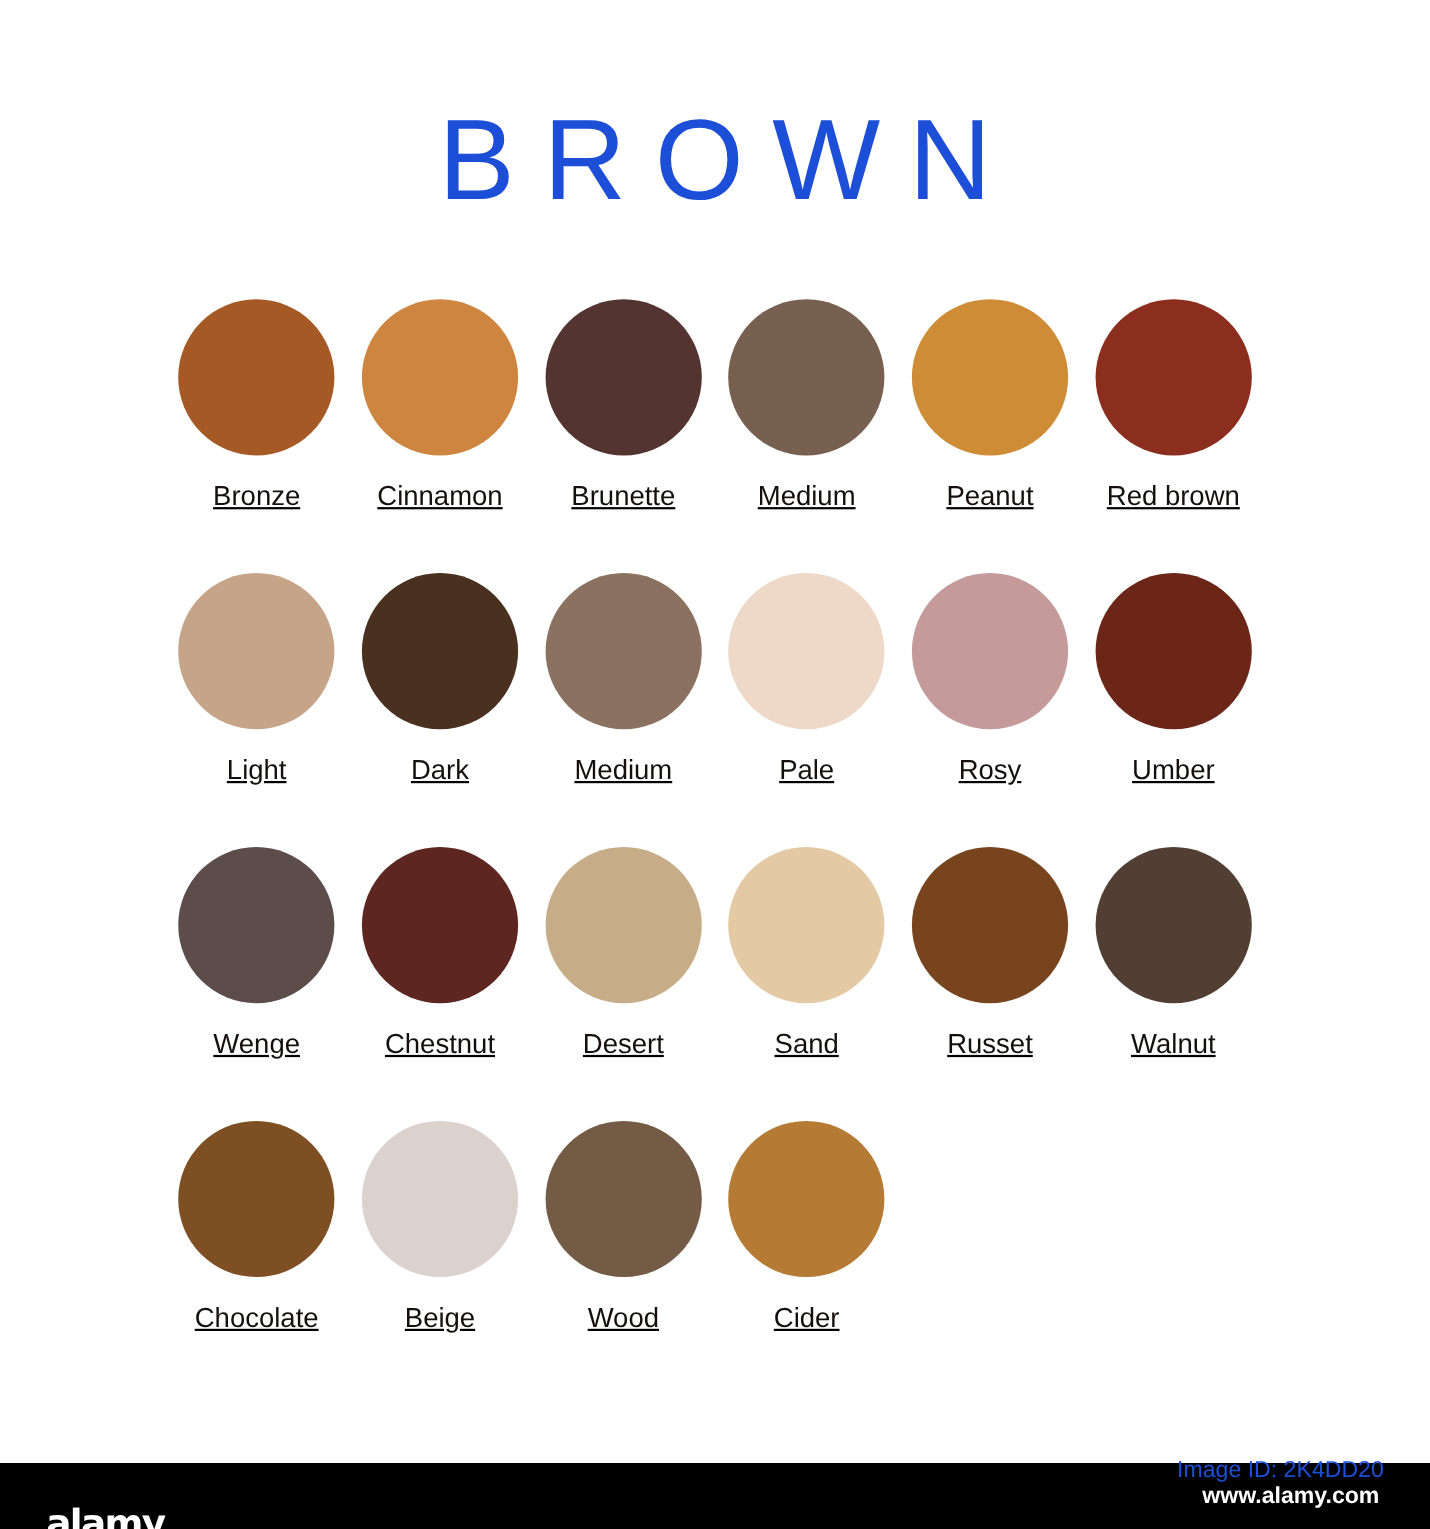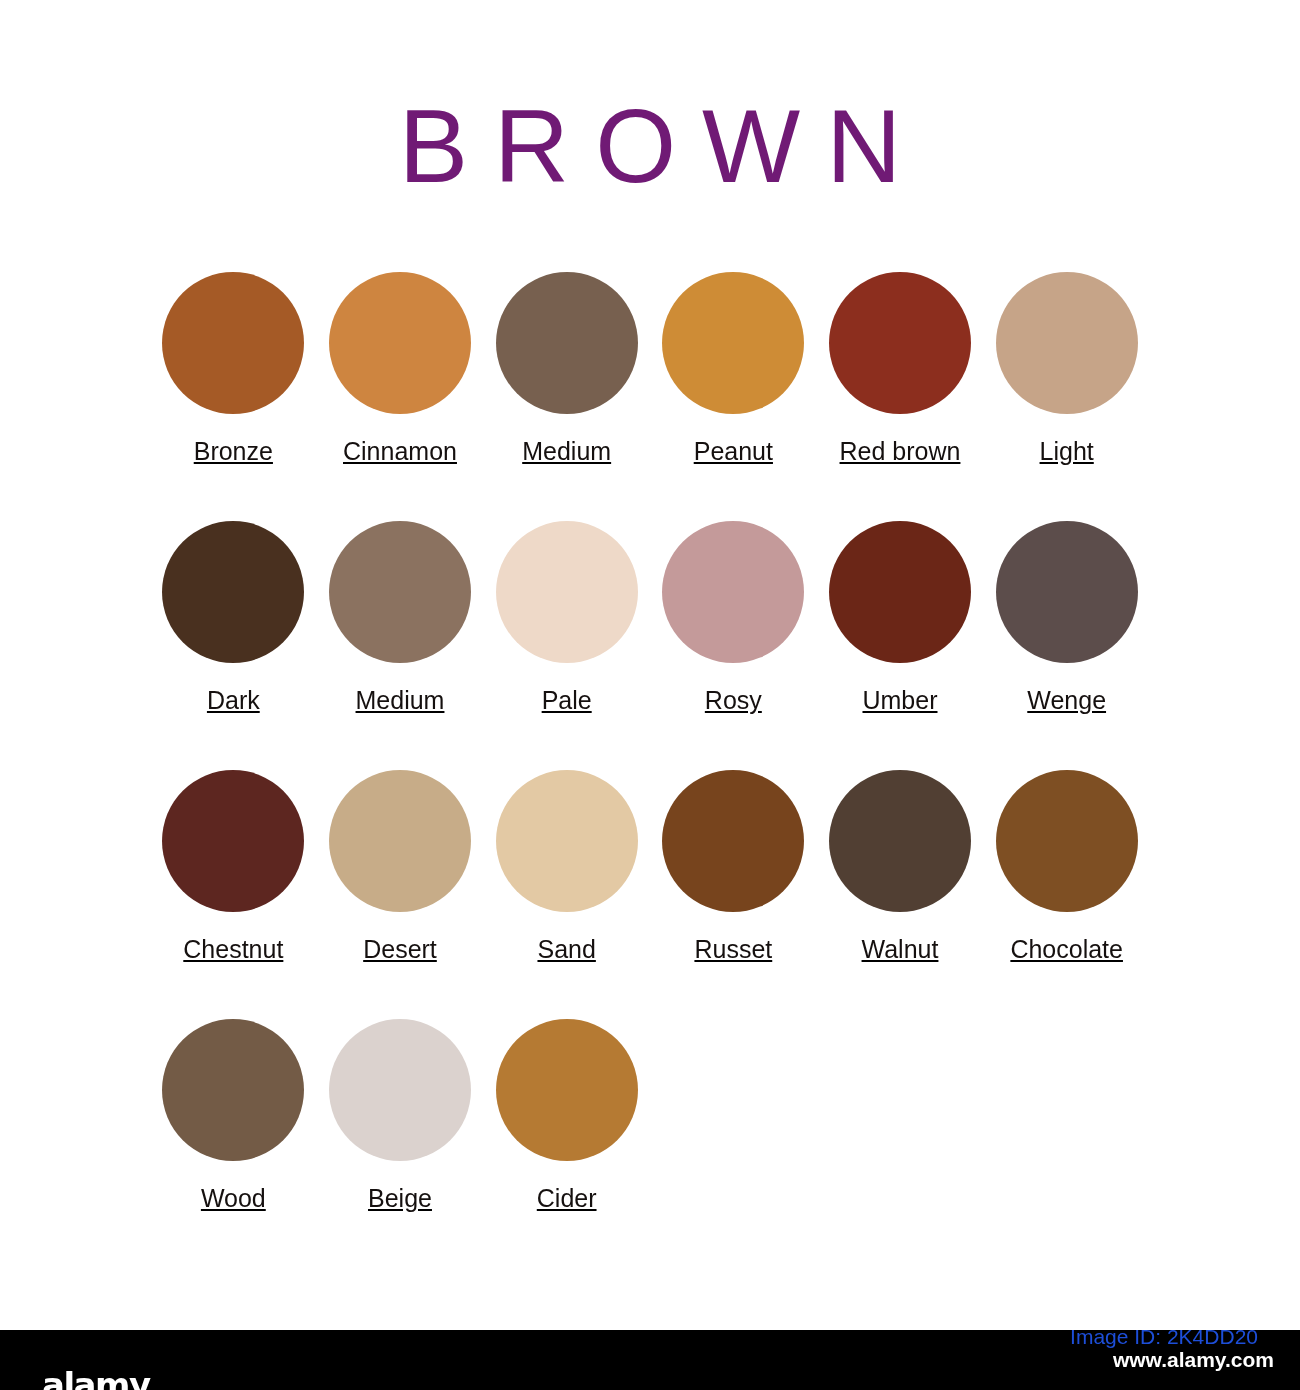--- a/index.html
+++ b/index.html
@@ -28,21 +28,21 @@
     position: absolute;
     left: 0;
     top: 92px;
     width: 1300px;
     text-align: center;
     font-family: "Liberation Sans", sans-serif;
     font-size: 104px;
     font-weight: 300;
     letter-spacing: 26px;
     text-indent: 26px;
-    color: #701a75;
+    color: #1d4ed8;
     line-height: 1.05;
     white-space: nowrap;
     -webkit-font-smoothing: antialiased;
   }
 
   .grid {
     position: absolute;
     left: 150px;
     top: 272px;
     width: 1000px;
@@ -106,21 +106,21 @@
     font-family: "Liberation Sans", sans-serif;
     font-size: 21px;
     font-weight: 400;
     color: #1d4ed8;
     text-align: center;
     white-space: nowrap;
   }
 
   .alamy-url {
     position: absolute;
-    right: 26px;
+    right: 46px;
     top: 1348px;
     font-family: "Liberation Sans", sans-serif;
     font-size: 21px;
     font-weight: 700;
     color: #ffffff;
     text-align: left;
     white-space: nowrap;
   }
 </style>
 </head>
@@ -133,20 +133,24 @@
   <div class="grid">
       <div class="swatch-cell">
         <span class="swatch-dot" style="background: rgb(165, 90, 38);"></span>
         <div class="swatch-label">Bronze</div>
       </div>
       <div class="swatch-cell">
         <span class="swatch-dot" style="background: rgb(206, 133, 64);"></span>
         <div class="swatch-label">Cinnamon</div>
       </div>
       <div class="swatch-cell">
+        <span class="swatch-dot" style="background: rgb(84, 52, 48);"></span>
+        <div class="swatch-label">Brunette</div>
+      </div>
+      <div class="swatch-cell">
         <span class="swatch-dot" style="background: rgb(119, 96, 79);"></span>
         <div class="swatch-label">Medium</div>
       </div>
       <div class="swatch-cell">
         <span class="swatch-dot" style="background: rgb(206, 140, 54);"></span>
         <div class="swatch-label">Peanut</div>
       </div>
       <div class="swatch-cell">
         <span class="swatch-dot" style="background: rgb(140, 46, 30);"></span>
         <div class="swatch-label">Red brown</div>
@@ -197,28 +201,28 @@
       </div>
       <div class="swatch-cell">
         <span class="swatch-dot" style="background: rgb(81, 63, 51);"></span>
         <div class="swatch-label">Walnut</div>
       </div>
       <div class="swatch-cell">
         <span class="swatch-dot" style="background: rgb(126, 79, 35);"></span>
         <div class="swatch-label">Chocolate</div>
       </div>
       <div class="swatch-cell">
+        <span class="swatch-dot" style="background: rgb(219, 210, 206);"></span>
+        <div class="swatch-label">Beige</div>
+      </div>
+      <div class="swatch-cell">
         <span class="swatch-dot" style="background: rgb(115, 91, 70);"></span>
         <div class="swatch-label">Wood</div>
       </div>
       <div class="swatch-cell">
-        <span class="swatch-dot" style="background: rgb(219, 210, 206);"></span>
-        <div class="swatch-label">Beige</div>
-      </div>
-      <div class="swatch-cell">
         <span class="swatch-dot" style="background: rgb(181, 122, 51);"></span>
         <div class="swatch-label">Cider</div>
       </div>
     </div>
 
 </div>
 
 <div class="footer-bar"></div>
 
 <div class="alamy-logo">alamy</div>

